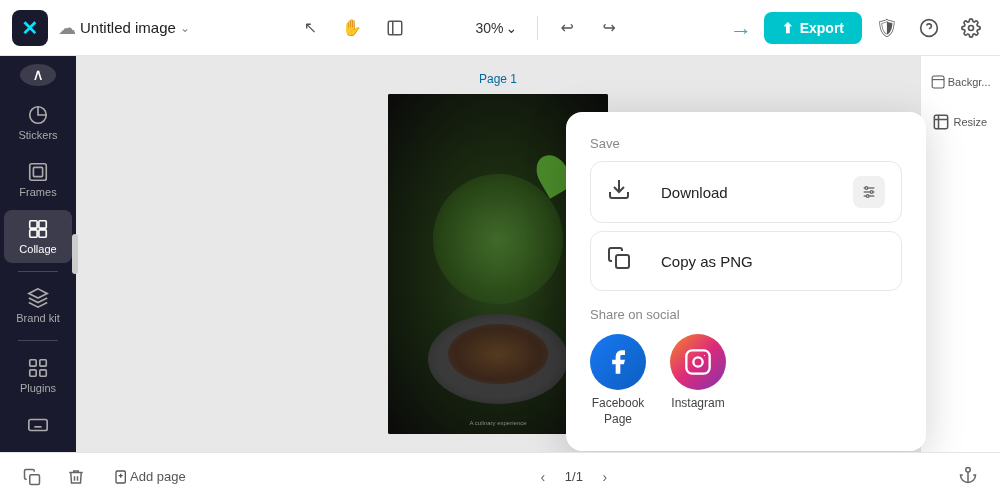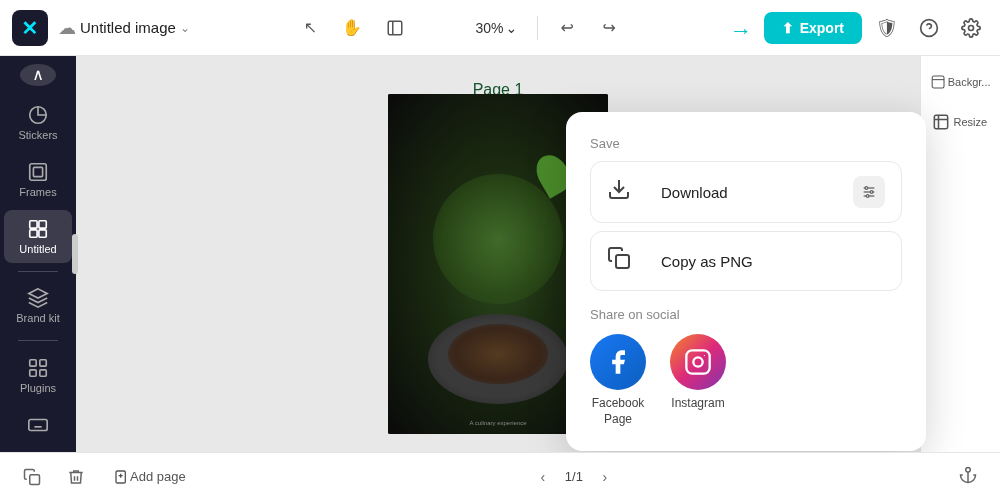--- a/index.html
+++ b/index.html
@@ -94,25 +94,25 @@
     
     .canvas-area {
       flex: 1;
       background: #e8e8e8;
       position: relative;
       display: flex;
       flex-direction: column;
     }
     .page-label {
       position: absolute;
-      top: 25px;
+      top: 16px;
       left: 50%;
       transform: translateX(-50%);
-      font-size: 16px;
-      color: #14532d;
+      font-size: 12px;
+      color: #0369a1;
     }
     .canvas-content {
       flex: 1;
       display: flex;
       align-items: center;
       justify-content: center;
       position: relative;
     }
     .canvas-page {
       width: 220px;
@@ -331,21 +331,21 @@
       <span>Frames</span>
     </div>
 
     <div class="sidebar-item active">
       <svg viewBox="0 0 24 24">
         <rect x="3" y="3" width="8" height="8" rx="1"></rect>
         <rect x="13" y="3" width="8" height="8" rx="1"></rect>
         <rect x="3" y="13" width="8" height="8" rx="1"></rect>
         <rect x="13" y="13" width="8" height="8" rx="1"></rect>
       </svg>
-      <span>Untitled</span>
+      <span>Collage</span>
     </div>
 
     <div class="sidebar-divider"></div>
 
     <div class="sidebar-item">
       <svg viewBox="0 0 24 24">
         <path d="M12 2L2 7l10 5 10-5-10-5zM2 17l10 5 10-5M2 12l10 5 10-5"></path>
       </svg>
       <span>Brand kit</span>
     </div>

